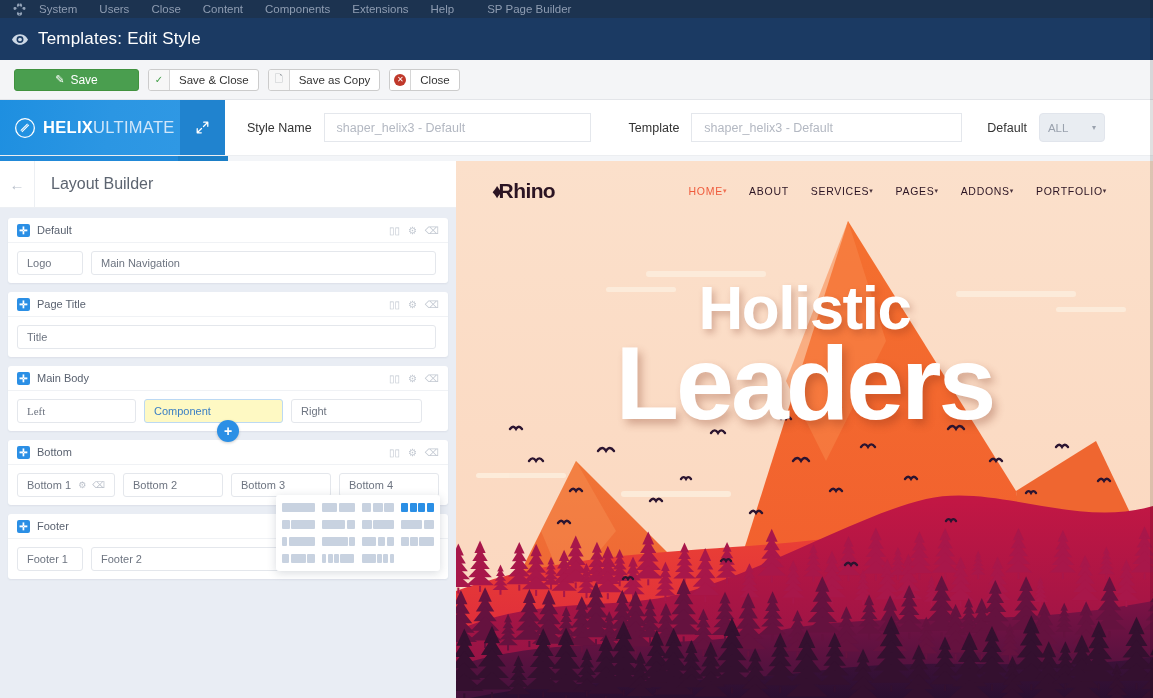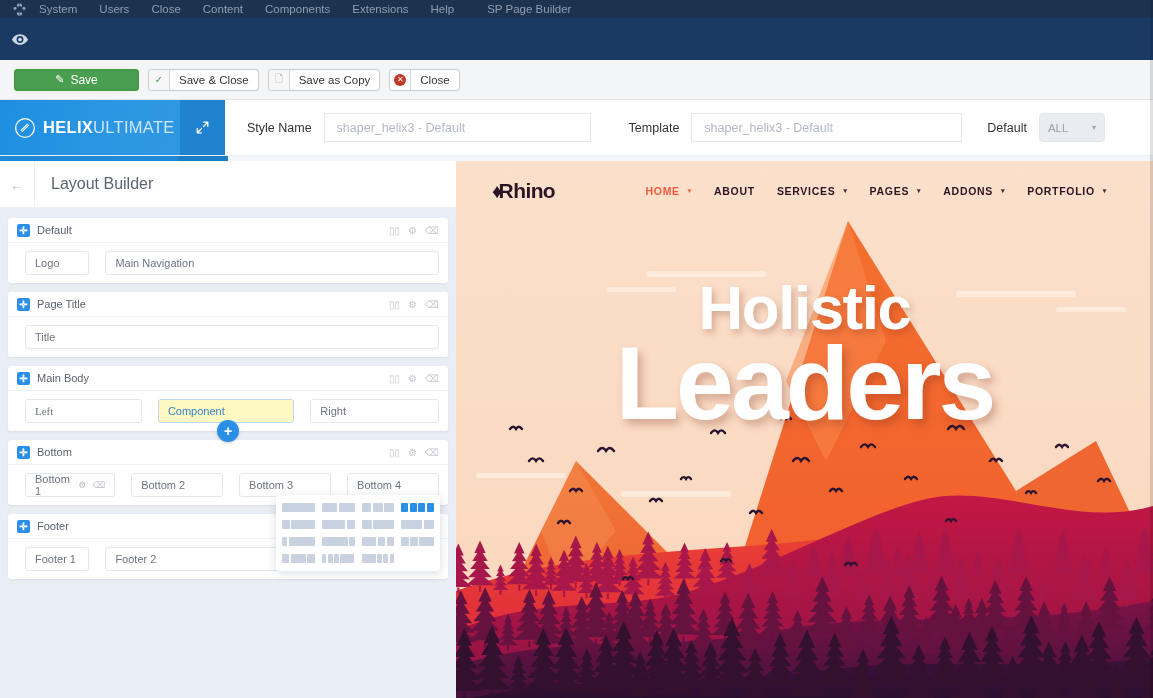--- a/index.html
+++ b/index.html
@@ -122,21 +122,21 @@
     color: #fff; font-size: 10px; line-height: 13px; text-align: center;
     margin-right: 7px; cursor: grab; font-weight: 700;
   }
   .row-name { font-size: 11px; color: #5a6270; }
   .row-acts { margin-left: auto; display: flex; gap: 8px; color: #c3c9d2; font-size: 10px; }
   .row-acts span { cursor: pointer; }
   .row-body { padding: 8px 9px; display: flex; gap: 8px; position: relative; }
   .cell {
     height: 24px; border: 1px solid #e4e7ec; border-radius: 3px;
     font-size: 11px; color: #6d7480; display: flex; align-items: center;
-    padding: 11px 9px; background: #fff; cursor: pointer; margin-left: 8px;
+    padding: 11px 9px; background: #fff; cursor: pointer;
   }
   .cell.sel { background: #fef9c3; border-color: #bcd9f3; color: #3a7fc4; }
   .cell .cellacts { margin-left: auto; display: flex; gap: 6px; color: #b9bfc9; font-size: 9px; }
 
   .addbtn {
     position: absolute; left: 50%; transform: translateX(-50%); bottom: -11px;
     width: 22px; height: 22px; border-radius: 50%; background: #2b8fe5;
     color: #fff; font-size: 14px; line-height: 22px; text-align: center;
     cursor: pointer; box-shadow: 0 1px 3px rgba(0,0,0,.2); font-weight: 700;
   }
@@ -156,22 +156,22 @@
   .preview { width: 697px; height: 540px; position: relative; overflow: hidden; background: #f8dcc6; }
   .preview svg { position: absolute; inset: 0; display: block; }
   .prev-nav {
     position: absolute; top: 0; left: 0; right: 0; height: 60px;
     display: flex; align-items: center; padding: 0 36px; z-index: 5;
   }
   .rhino-logo { font-size: 21px; font-weight: 800; color: #2b1423; letter-spacing: -.6px; display:flex; align-items:center; }
   .rhino-logo .horn { color:#2b1423; font-size: 20px; margin-right:-3px; }
   .prev-menu { margin-left: auto; display: flex; align-items: center; gap: 22px; padding-right: 10px; }
   .prev-menu a {
-    font-size: 10.5px; font-weight: 700; letter-spacing: .7px; color: #2b1423;
-    text-decoration: none; display: flex; align-items: center; gap: 8px; cursor: pointer;
+    font-size: 10.5px; font-weight: 400; letter-spacing: .7px; color: #2b1423;
+    text-decoration: none; display: flex; align-items: center; gap: 0; cursor: pointer;
   }
   .prev-menu a.active { color: #ef5b3c; }
   .prev-menu .car { font-size: 7px; opacity: .85; }
   .hero {
     position: absolute; left: 0; right: 0; top: 118px; z-index: 4;
     text-align: center; pointer-events: none;
   }
   .hero .l1 {
     font-size: 62px; font-weight: 800; color: #fff; line-height: .95;
     letter-spacing: -1.5px; text-shadow: 3px 4px 7px rgba(120,40,20,.28);
@@ -206,20 +206,21 @@
     <div class="mi" style="padding-left:22px;">SP Page Builder</div>
   </div>
 
   <div class="titlebar">
     <span class="eye">
       <svg width="16" height="11" viewBox="0 0 24 16">
         <path d="M12 0C6 0 1.7 4.2 0 8c1.7 3.8 6 8 12 8s10.3-4.2 12-8c-1.7-3.8-6-8-12-8zm0 13.2A5.2 5.2 0 1 1 12 2.8a5.2 5.2 0 0 1 0 10.4z" fill="#cdd8e6"></path>
         <circle cx="12" cy="8" r="2.8" fill="#cdd8e6"></circle>
       </svg>
     </span>
+    <h1>Templates: Edit Style</h1>
   </div>
 
   <div class="toolbar">
     <div class="btn btn-save">
       <span style="font-size:11px;">✎</span>
       <span class="lb">Save</span>
     </div>
     <div class="btn">
       <span class="ic ic-check">✓</span>
       <span class="lb">Save &amp; Close</span>

